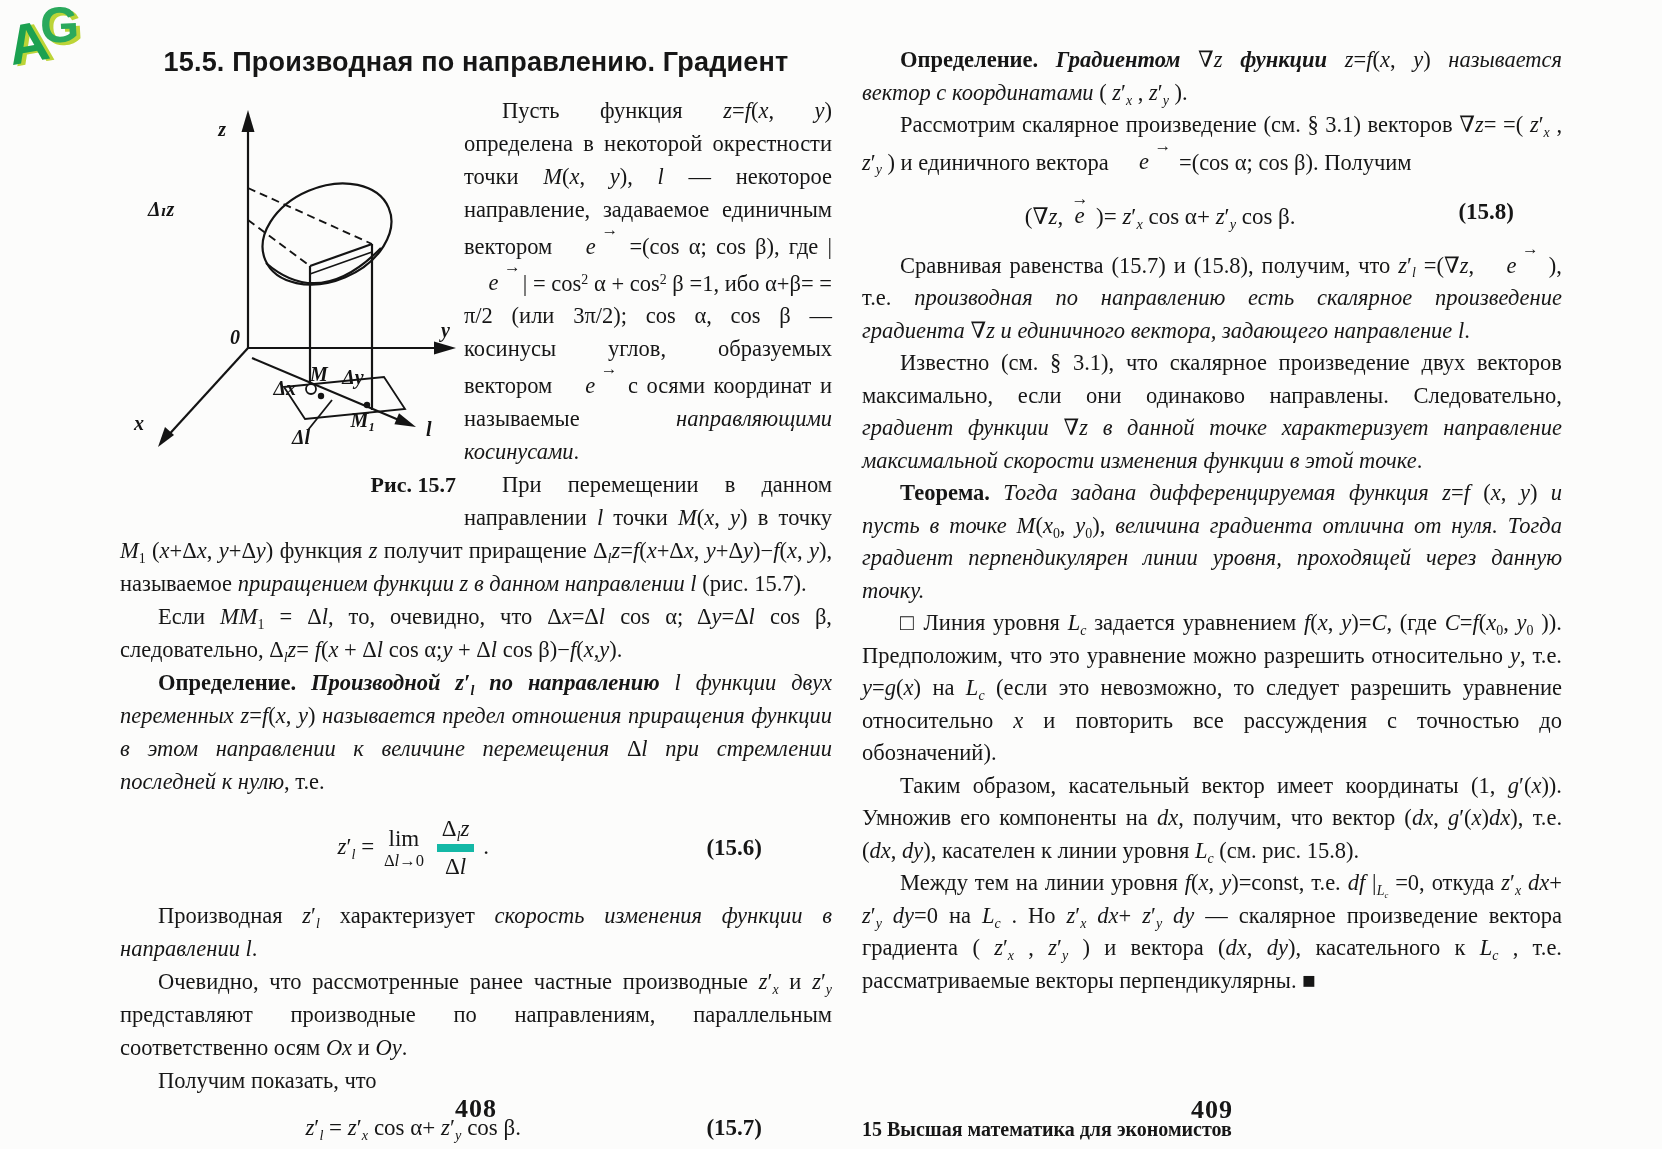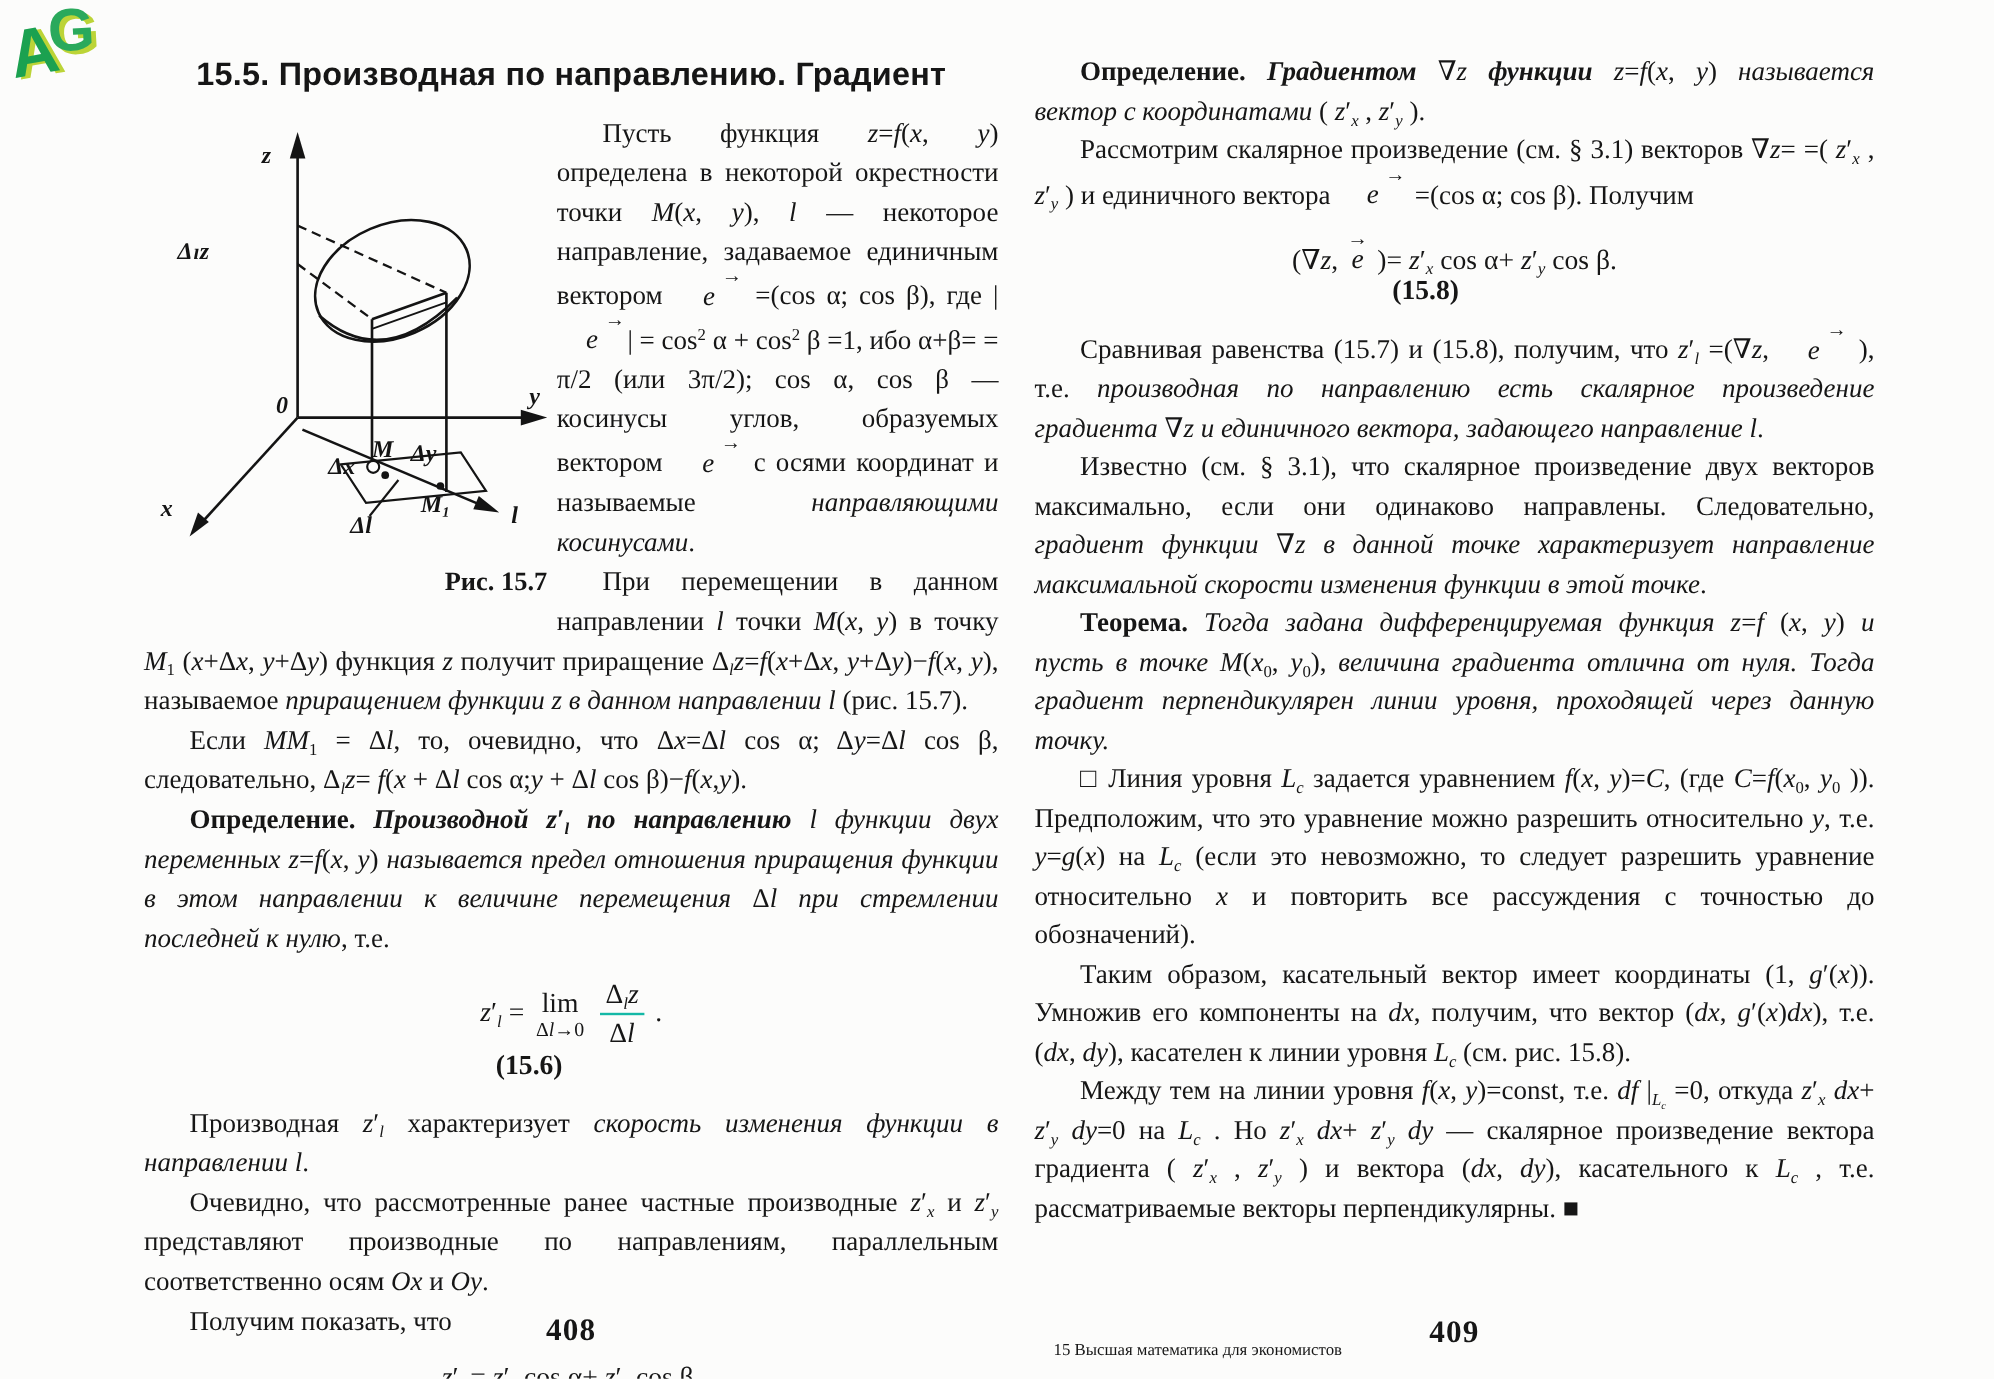--- a/index.html
+++ b/index.html
@@ -26,45 +26,45 @@
   sub,sup{font-size:.62em;line-height:0;}
   sub{vertical-align:-.35em;}
   sup{vertical-align:.5em;}
 
   
   .v{display:inline-block;text-align:center;line-height:1;margin:0 2px;}
   .va{display:block;font-size:.75em;line-height:.45;margin-bottom:2px;font-style:normal;}
 
   
   .fr{display:inline-block;text-align:center;vertical-align:middle;line-height:1.15;margin:0 3px;}
-  .fn{display:block;border-bottom:2px solid #14b8a6;padding:0 5px 2px;}
+  .fn{display:block;border-bottom:8px solid #14b8a6;padding:0 5px 2px;}
   .fd{display:block;padding-top:2px;}
 
   
   .lm{display:inline-block;text-align:center;vertical-align:middle;line-height:1;margin:0 4px;}
   .ls{display:block;font-size:.72em;margin-top:3px;}
 
-  .eq{display:flex;align-items:center;margin:18px 0;font-size:23px;flex-direction:column;}
+  .eq{display:flex;align-items:center;margin:18px 0;font-size:23px;}
   .page.right .eq{margin:16px 0;}
   .eq .eb{flex:1;text-align:center;}
   .eq .en{font-weight:700;padding-right:70px;}
   .page.right .eq .en{padding-right:48px;}
 
   .figwrap{float:left;width:336px;margin:2px 8px 14px 0;}
   .figwrap svg{display:block;}
   .figcap{text-align:right;font-weight:700;font-size:22px;margin-top:24px;}
   svg text{
     font-family:"Liberation Serif","DejaVu Serif",serif;
     font-style:italic;font-weight:700;font-size:20px;fill:#141414;
   }
 
   .pnum{position:absolute;top:1048px;left:0;width:100%;text-align:center;
         font-weight:700;font-size:26px;letter-spacing:1px;}
   .page.right .pnum{top:1051px;}
-  .imprint{position:absolute;top:1074px;left:16px;font-size:14px;}
+  .imprint{position:absolute;top:1074px;left:0;font-size:20px;font-weight:bold;}
 
   .logo{position:absolute;left:8px;top:2px;width:86px;height:72px;}
   .lA,.lG{position:absolute;font-family:"Liberation Sans","DejaVu Sans",sans-serif;
           font-weight:700;}
   .lA{left:0;top:8px;font-size:56px;color:#1ba150;transform:rotate(-10deg);
       text-shadow:4px 2px 0 #bcd437;}
   .lG{left:32px;top:-6px;font-size:50px;color:#2aa95c;transform:rotate(-3deg);
       text-shadow:4px 3px 0 #bcd437;}
 </style>
 </head>

